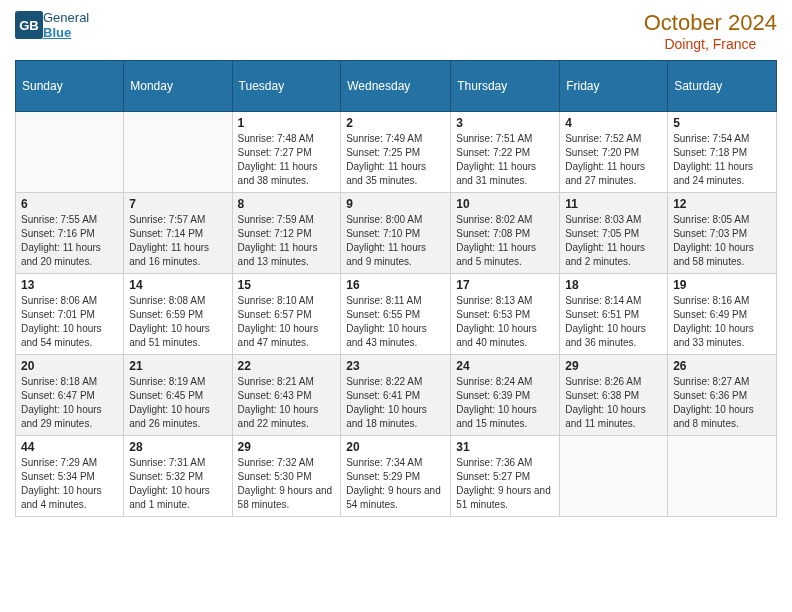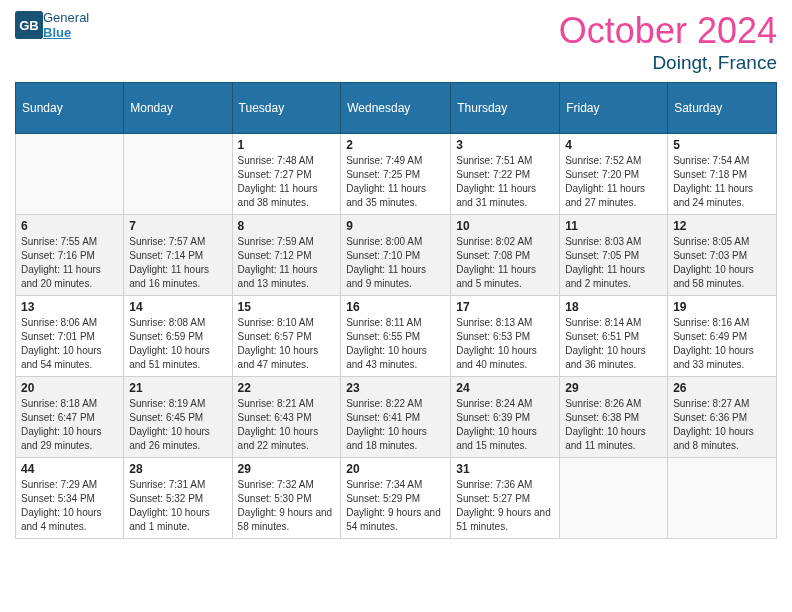--- a/index.html
+++ b/index.html
@@ -27,27 +27,28 @@
       justify-content: center;
     }
     .logo-icon {
       width: 28px;
       height: 28px;
     }
     .title-block {
       text-align: right;
     }
     .month-title {
-      font-size: 36px;
+      font-size: 22px;
       font-weight: 300;
-      color: #ec4899;
+      color: #a16207;
     }
     .location {
-      font-size: 19px;
-      color: #0c4a6e;
+      font-size: 14px;
+      color: #c2410c;
+      text-align: center;
     }
     .calendar {
       width: 100%;
       border-collapse: collapse;
       font-size: 10.5px;
     }
     .calendar th {
       background: #2471a3;
       color: #fff;
       text-align: left;

